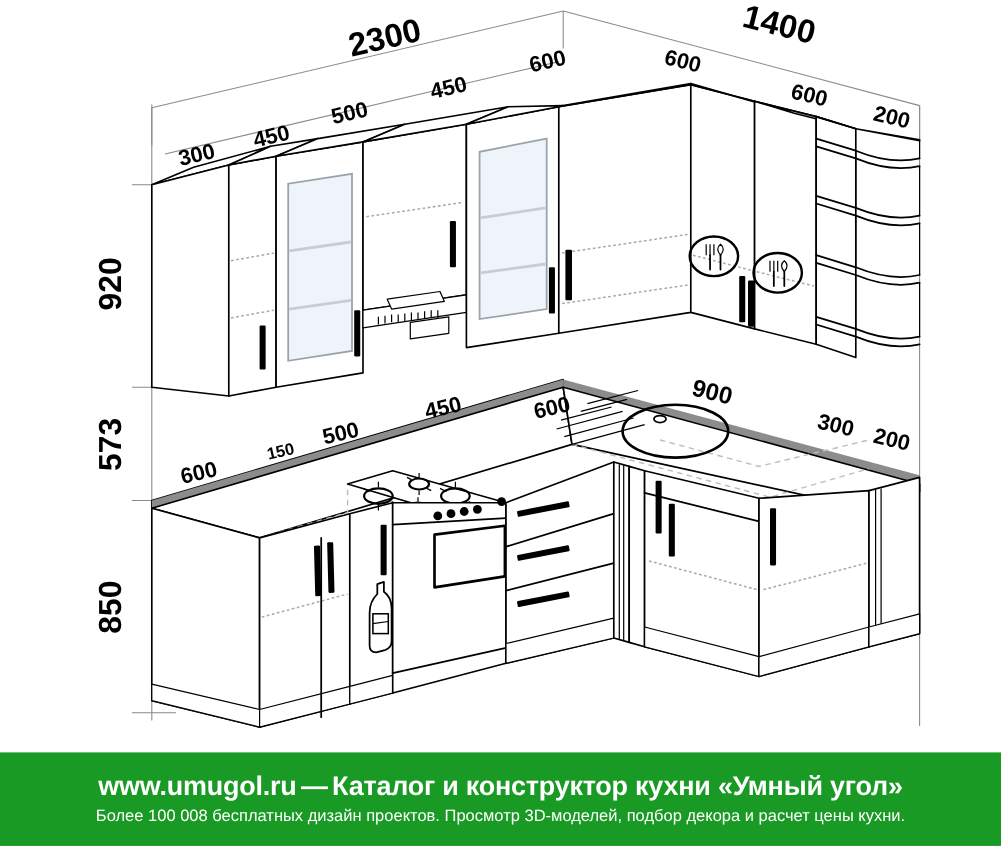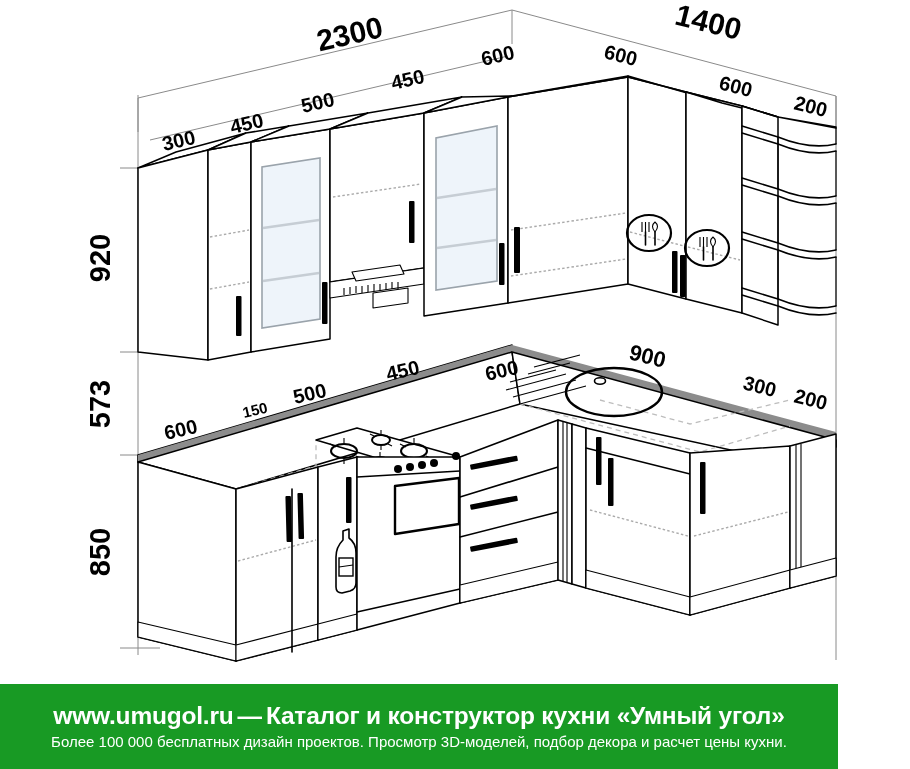--- a/index.html
+++ b/index.html
@@ -11,21 +11,21 @@
     overflow:hidden;
     position:relative;
   }
   #diagram-root{
     position:absolute;left:0;top:0;width:910px;height:769px;
   }
   svg#kitchen-svg{display:block;width:910px;height:769px;}
 
   
   .footer-bar{
-    position:absolute;left:0;bottom:0;width:838px;height:85px;
+    position:absolute;left:0;bottom:0;width:910px;height:85px;
     background:var(--brand, #189a24);
     box-sizing:border-box;
     display:flex;flex-direction:column;
     align-items:center;justify-content:center;
     overflow:hidden;
   }
   .footer-line1{
     color:#ffffff;
     font-weight:bold;
     font-size:24.5px;
@@ -340,16 +340,16 @@
     <text class="dimtxt" x="742" y="389" font-size="20" transform="rotate(14 742 389)">300</text>
     <text class="dimtxt" x="793" y="402" font-size="20" transform="rotate(14 793 402)">200</text>
   </g>
 
 </svg>
 
   <div class="footer-bar">
     <div class="footer-line1">
       <span class="f-site">www.umugol.ru</span><span class="f-dash">—</span><span class="f-rest">Каталог и конструктор кухни «Умный угол»</span>
     </div>
-    <div class="footer-line2">Более 100 000 бесплатных дизайн проектов. Просмотр 3D-моделей, подбор декора и расчет цены кухни.</div>
+    <div class="footer-line2">Более 100 008 бесплатных дизайн проектов. Просмотр 3D-моделей, подбор декора и расчет цены кухни.</div>
   </div>
 
 </div>
 
 </body></html>

